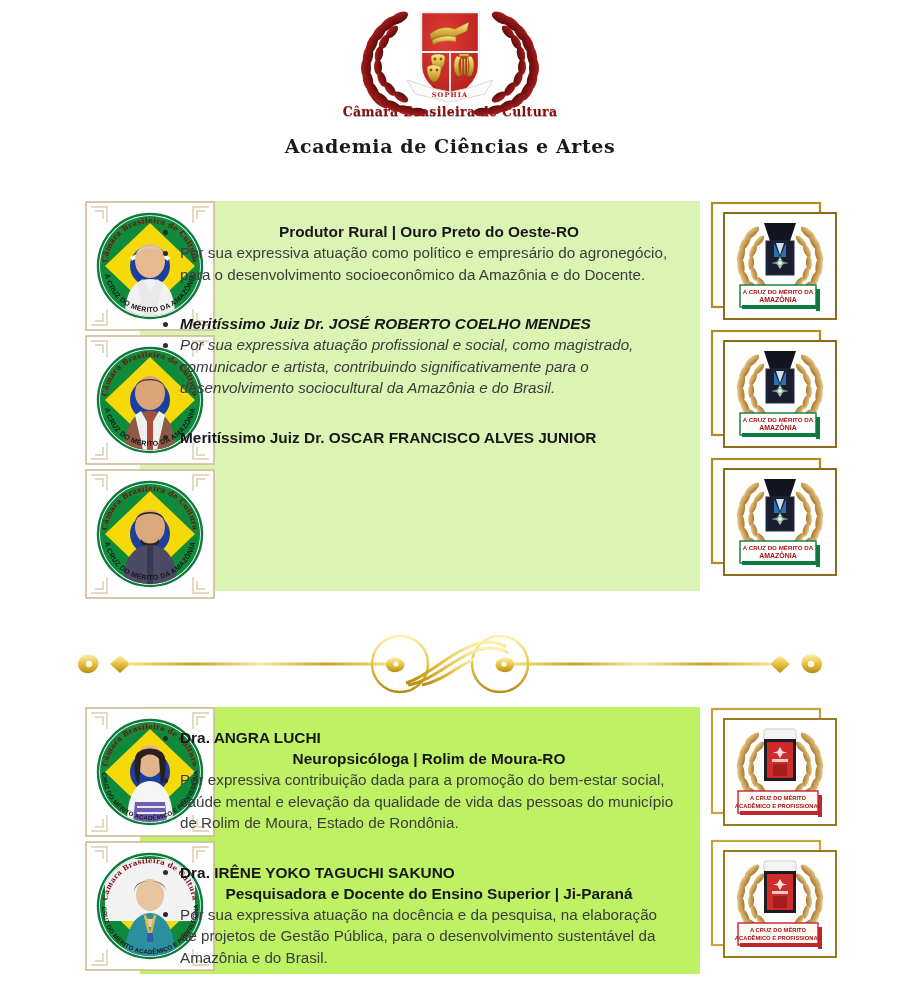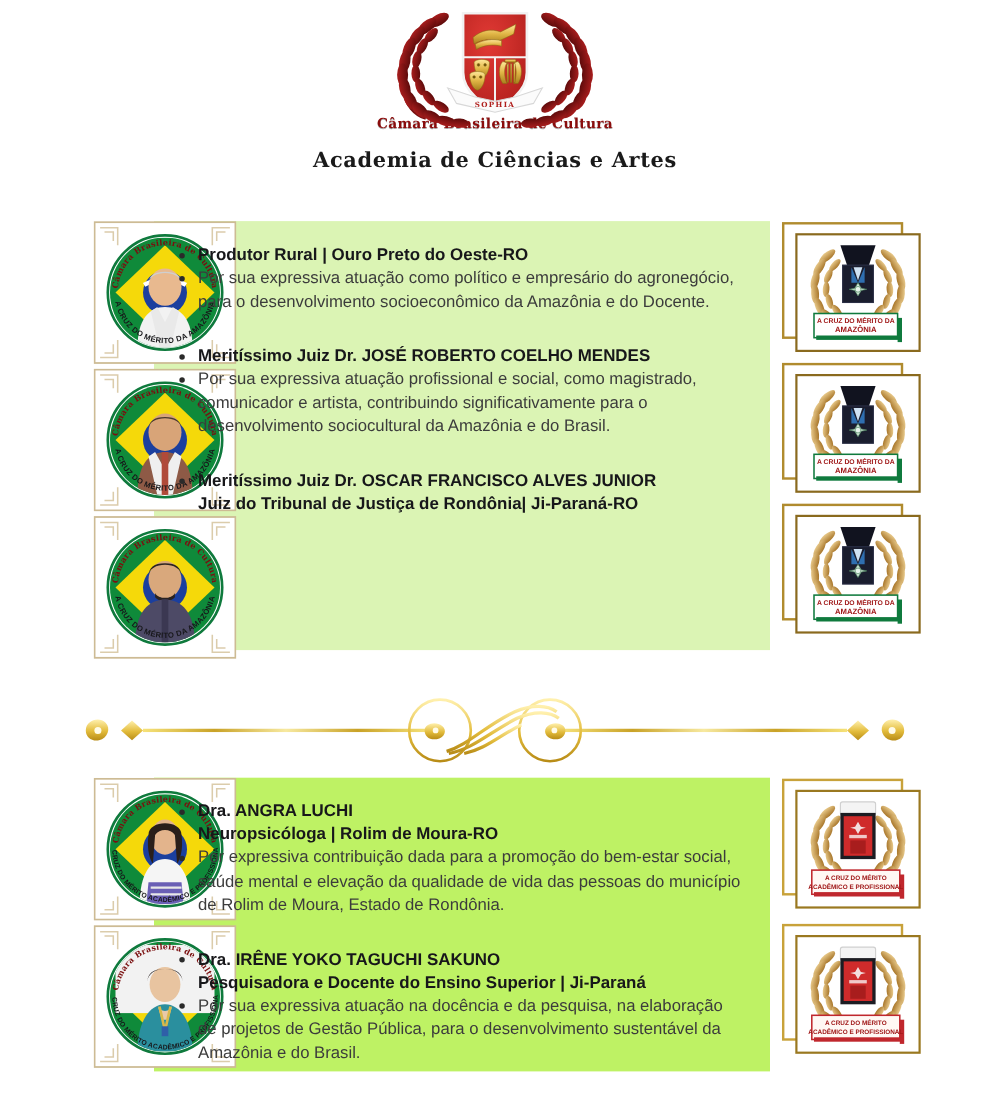--- a/index.html
+++ b/index.html
@@ -85,21 +85,21 @@
     width: 5px; height: 5px;
     border-radius: 50%;
     background: #2a2a2a;
   }
   ul.bullets li.head {
     font-weight: bold;
     color: #17171a;
     font-size: 15.4px;
     line-height: 21px;
   }
-  ul.bullets li.head .sub { display: block; }
+  ul.bullets li.head .sub { display: block; text-align: center; }
 
   
   .seal { width: 130px; height: 130px; position: relative; }
   .seal svg { display: block; }
 
   
   .award { width: 130px; height: 124px; position: relative; }
   .award svg { display: block; }
 
   
@@ -344,36 +344,35 @@
         <div class="entry" style="padding-top:14px;">
           <div class="entry-body">
             <ul class="bullets">
               <li class="head">
                 <span class="sub">Produtor Rural | Ouro Preto do Oeste-RO</span>
               </li>
               <li>Por sua expressiva atuação como político e empresário do agronegócio, para o desenvolvimento socioeconômico da Amazônia e do Docente.</li>
             </ul>
           </div>
         </div>
-        <div class="entry" style="padding-top:16px;">
+        <div class="entry" style="padding-top:16px;font-style:italic;">
           <div class="entry-body">
             <ul class="bullets">
               <li class="head">
                 <span>Meritíssimo Juiz Dr. JOSÉ ROBERTO COELHO MENDES</span>
               </li>
               <li>Por sua expressiva atuação profissional e social, como magistrado, comunicador e artista, contribuindo significativamente para o desenvolvimento sociocultural da Amazônia e do Brasil.</li>
             </ul>
           </div>
         </div>
         <div class="entry" style="padding-top:16px;">
           <div class="entry-body">
             <ul class="bullets">
               <li class="head">
                 <span>Meritíssimo Juiz Dr. OSCAR FRANCISCO ALVES JUNIOR</span>
-                <span class="sub">Juiz do Tribunal de Justiça de Rondônia| Ji-Paraná-RO</span>
               </li>
             </ul>
           </div>
         </div>
       </div>
 
       <div class="award-col">
         <div class="award" style="margin-bottom:4px;">
           <svg viewBox="0 0 130 124" width="130" height="124">
             <defs>

